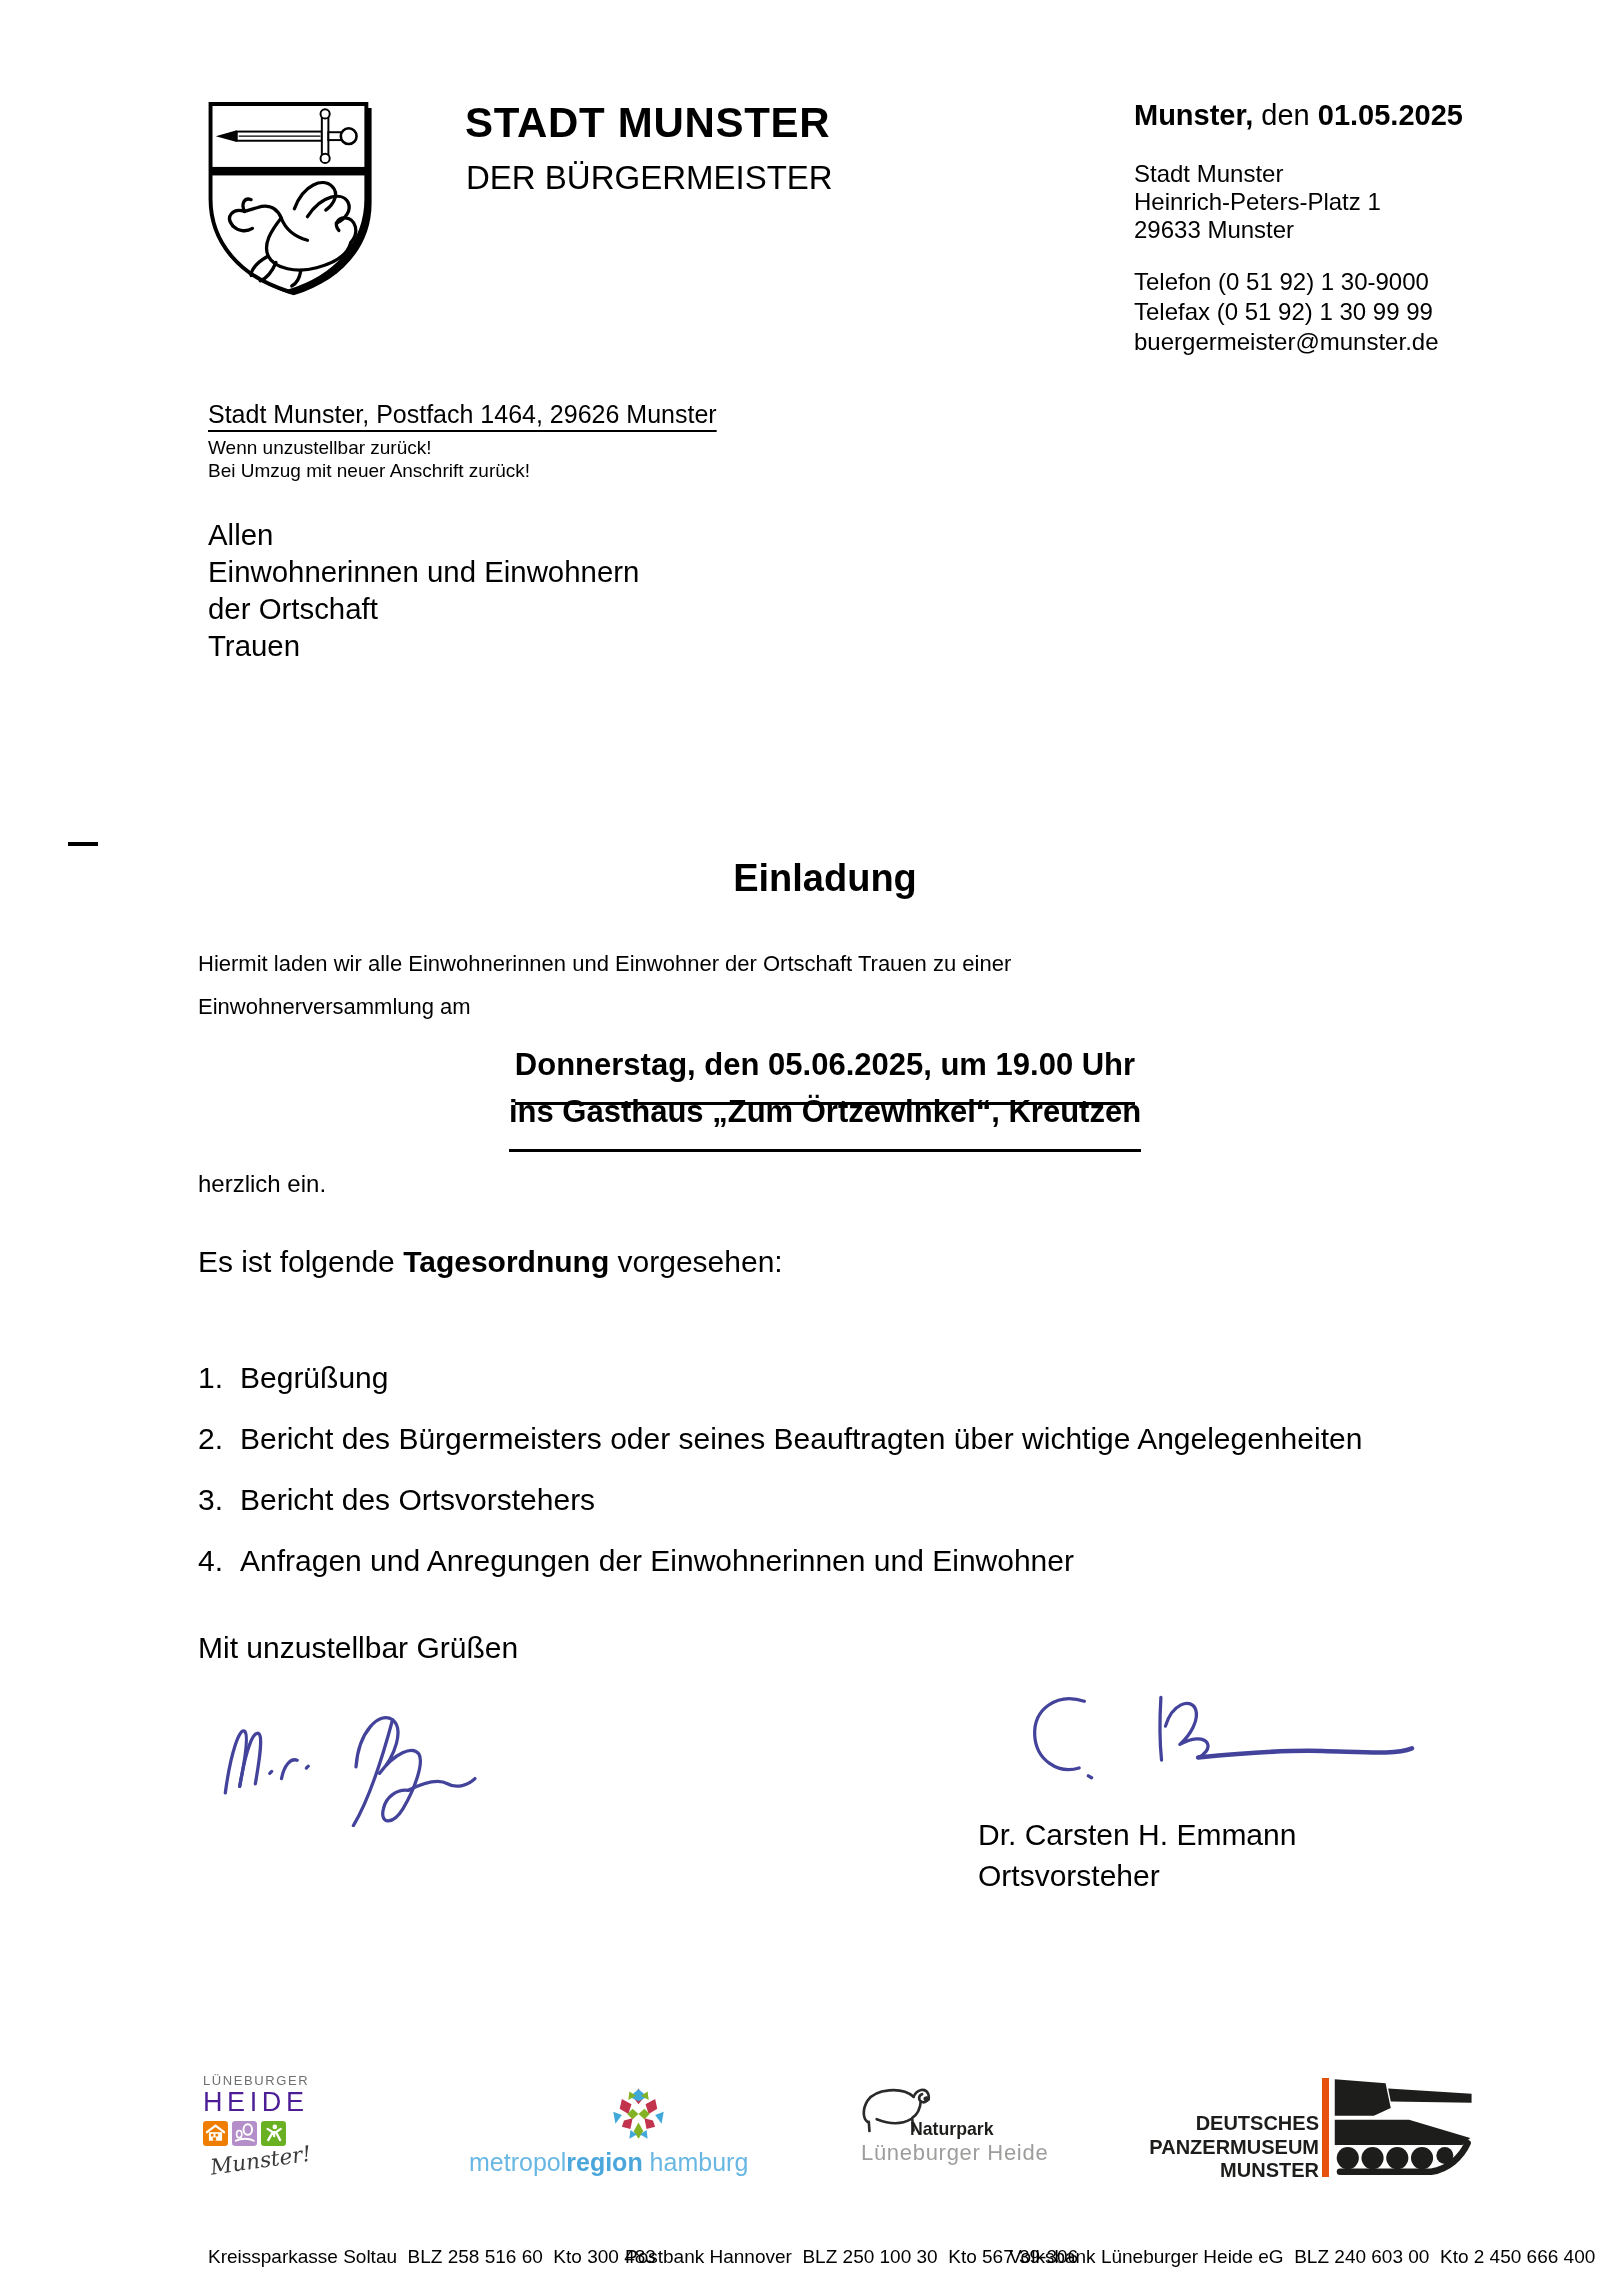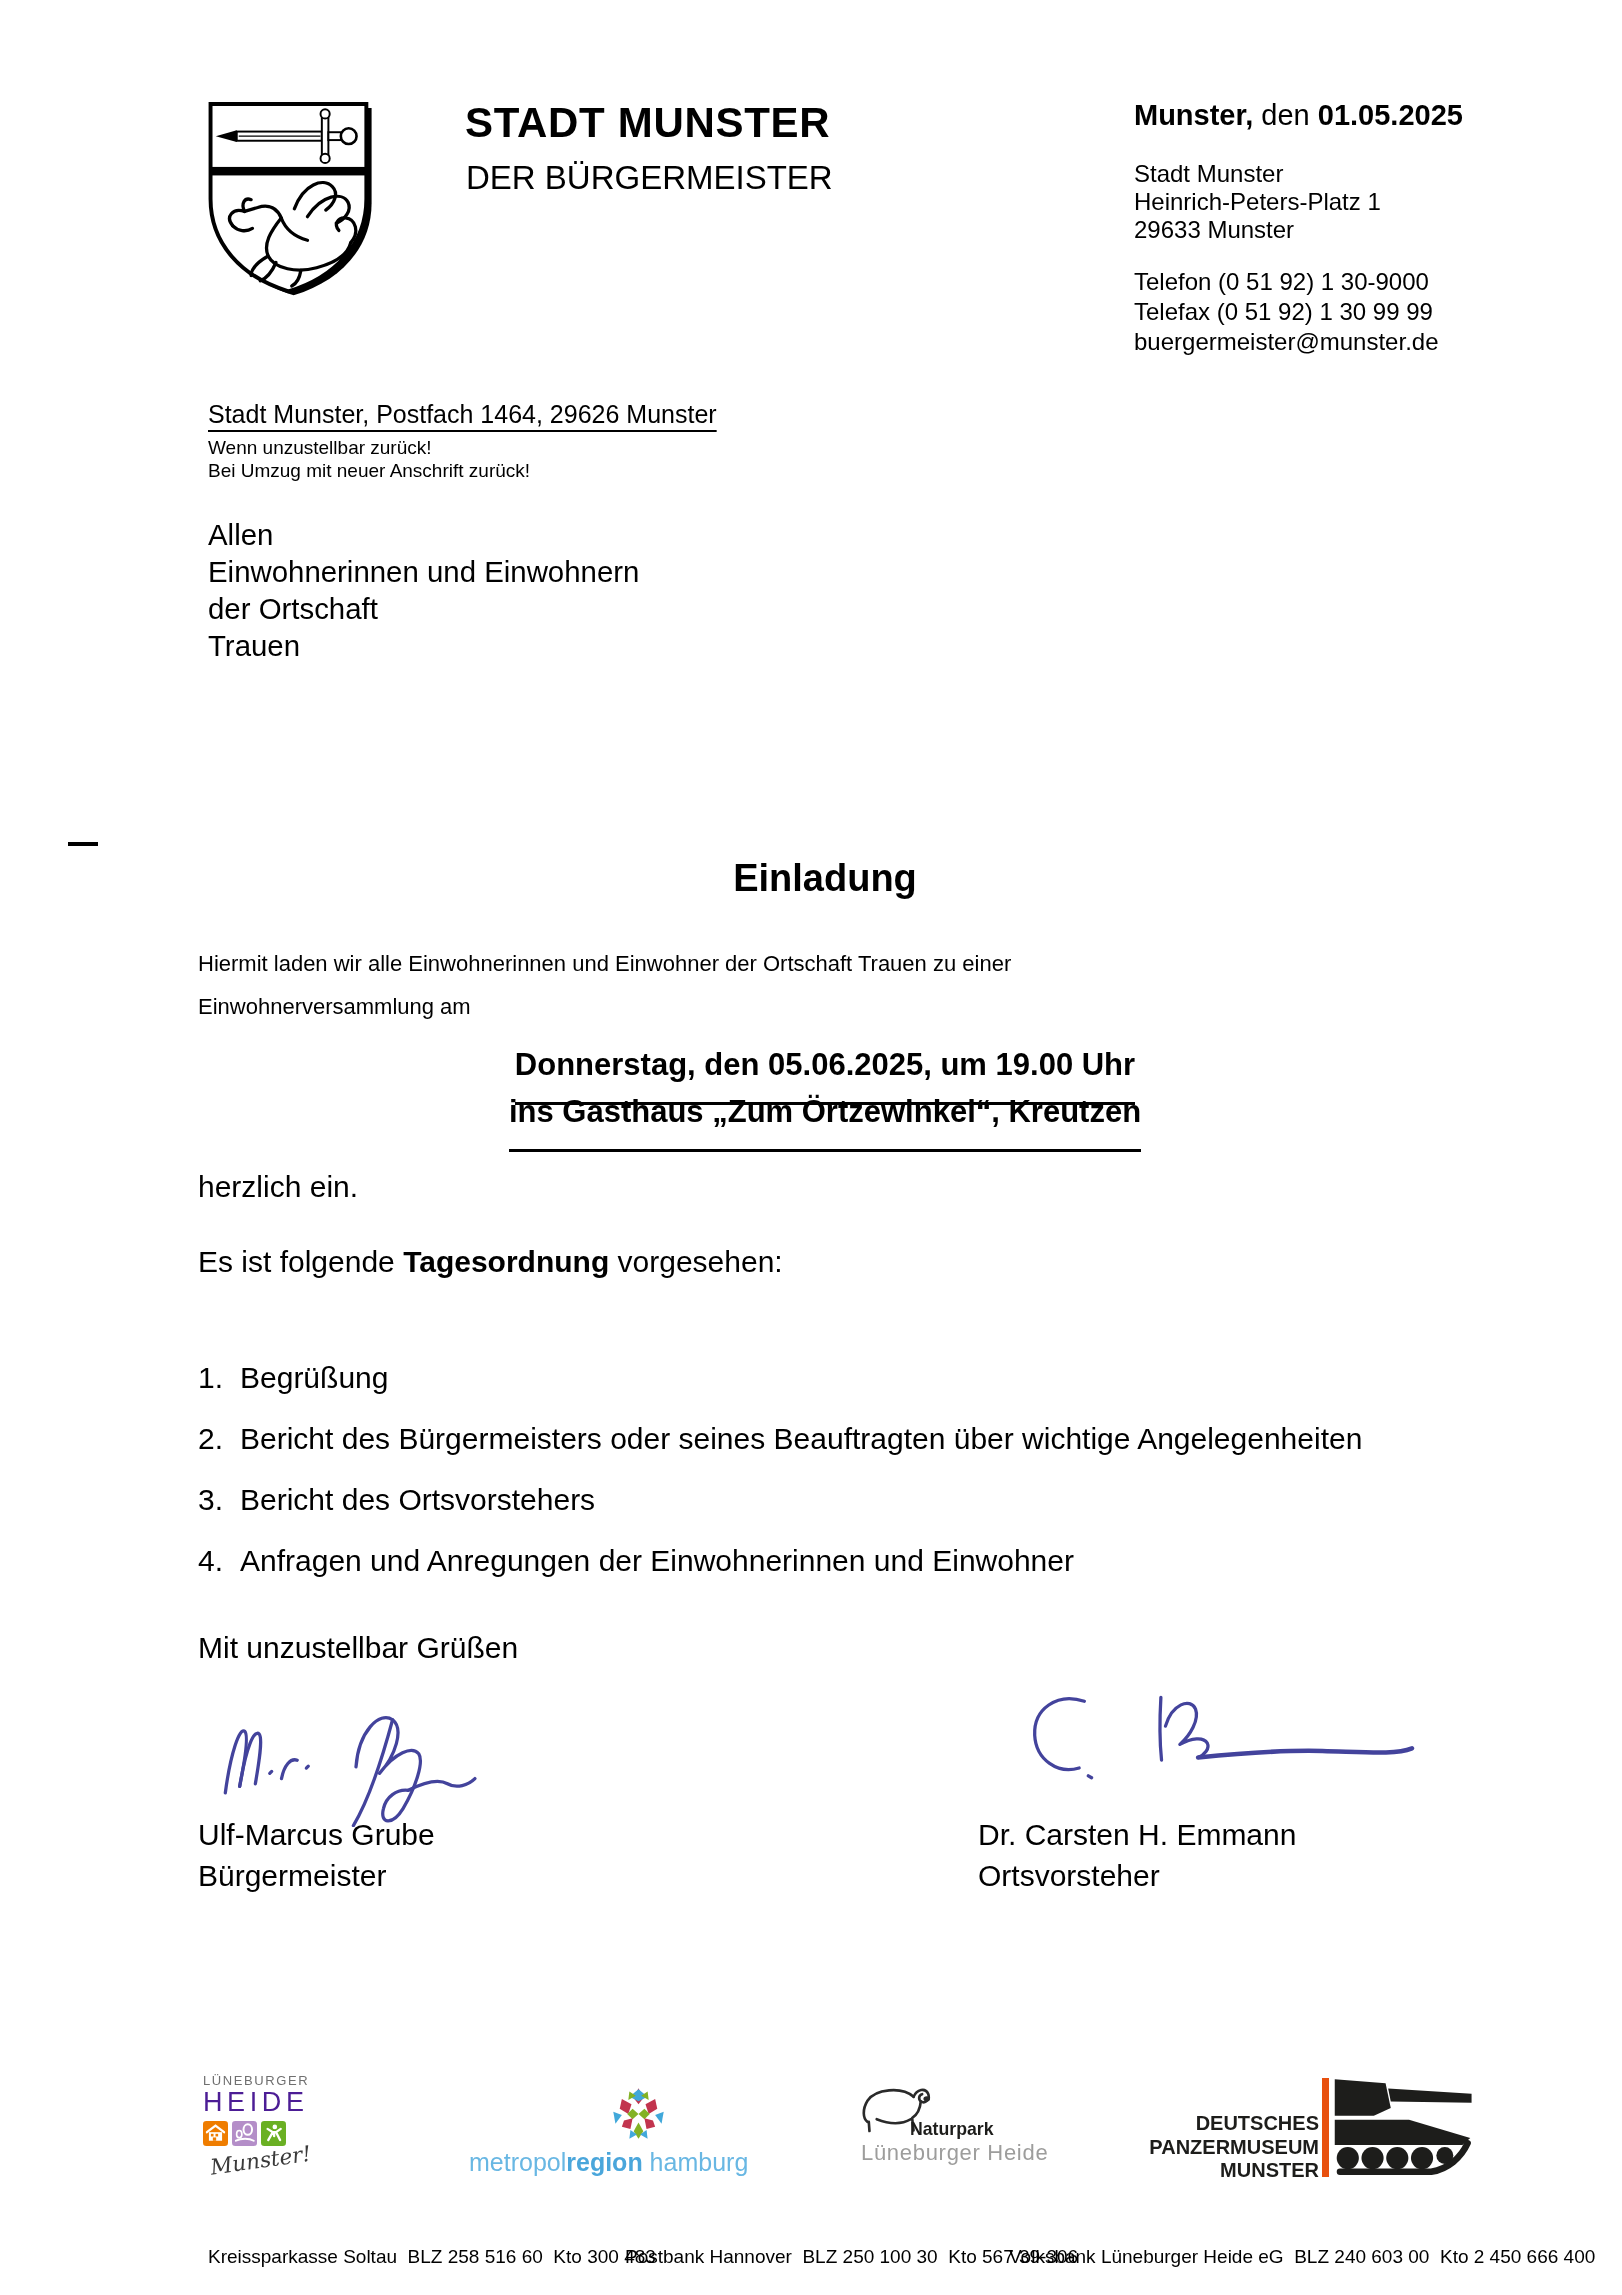--- a/index.html
+++ b/index.html
@@ -24,21 +24,21 @@
   .recipient{left:208px;top:516px;font-size:29.4px;line-height:37px;}
 
   .fold{left:68px;top:842px;width:30px;height:3.9px;background:#000;}
 
   
   .doc-title{left:177px;top:857px;width:1296px;text-align:center;font-size:38px;font-weight:700;}
   .intro{left:198px;top:942px;font-size:22px;line-height:43px;}
   .event{left:177px;top:1047px;width:1296px;text-align:center;font-size:31px;font-weight:700;}
   .event .row{height:47px;}
   .event .line{display:inline-block;border-bottom:3.3px solid #000;padding-bottom:19px;white-space:nowrap;}
-  .herzlich{left:198px;top:1170px;font-size:30px;}
+  .herzlich{left:198px;top:1170px;font-size:24px;}
   .agintro{left:198px;top:1245px;font-size:30px;}
   .agintro .b{font-weight:700;}
   .agenda{left:198px;top:1361px;font-size:30px;}
   .agenda .item{display:flex;height:30px;margin-bottom:31px;white-space:nowrap;}
   .agenda .num{width:42px;flex:0 0 42px;}
   .regards{left:198px;top:1631px;font-size:30px;}
 
   .sig-svg{pointer-events:none;}
   .signer{font-size:30px;line-height:41px;}
   .signer-left{left:198px;top:1814px;}
@@ -190,24 +190,20 @@
   <svg class="abs sig-svg" style="left:1002px;top:1688px;" width="425" height="105" viewBox="0 0 650 160">
     <g stroke="#43439c" stroke-width="5" fill="none" stroke-linecap="round" stroke-linejoin="round">
       <path d="M126,20 C84,6 48,32 50,72 C52,110 86,132 118,122"></path>
       <path d="M132,134 l5,3"></path>
       <path d="M243,14 C241,48 241,82 244,110"></path>
       <path d="M250,58 C260,24 288,14 296,32 C302,48 288,72 272,86 C290,76 308,74 314,84 C318,92 310,102 300,106"></path>
       <path d="M300,106 C340,102 420,94 490,96 C560,98 602,102 627,92" stroke-width="7"></path>
     </g>
   </svg>
 
-  <div class="abs signer signer-left">
-    <div>Ulf-Marcus Grube</div>
-    <div>Bürgermeister</div>
-  </div>
   <div class="abs signer signer-right">
     <div>Dr. Carsten H. Emmann</div>
     <div>Ortsvorsteher</div>
   </div>
 
   <div class="abs heide">
     <div class="heide-top">LÜNEBURGER</div>
     <div class="heide-main">HEIDE</div>
     <div class="heide-squares">
       <div class="sq" style="background:#ef7d00;">

